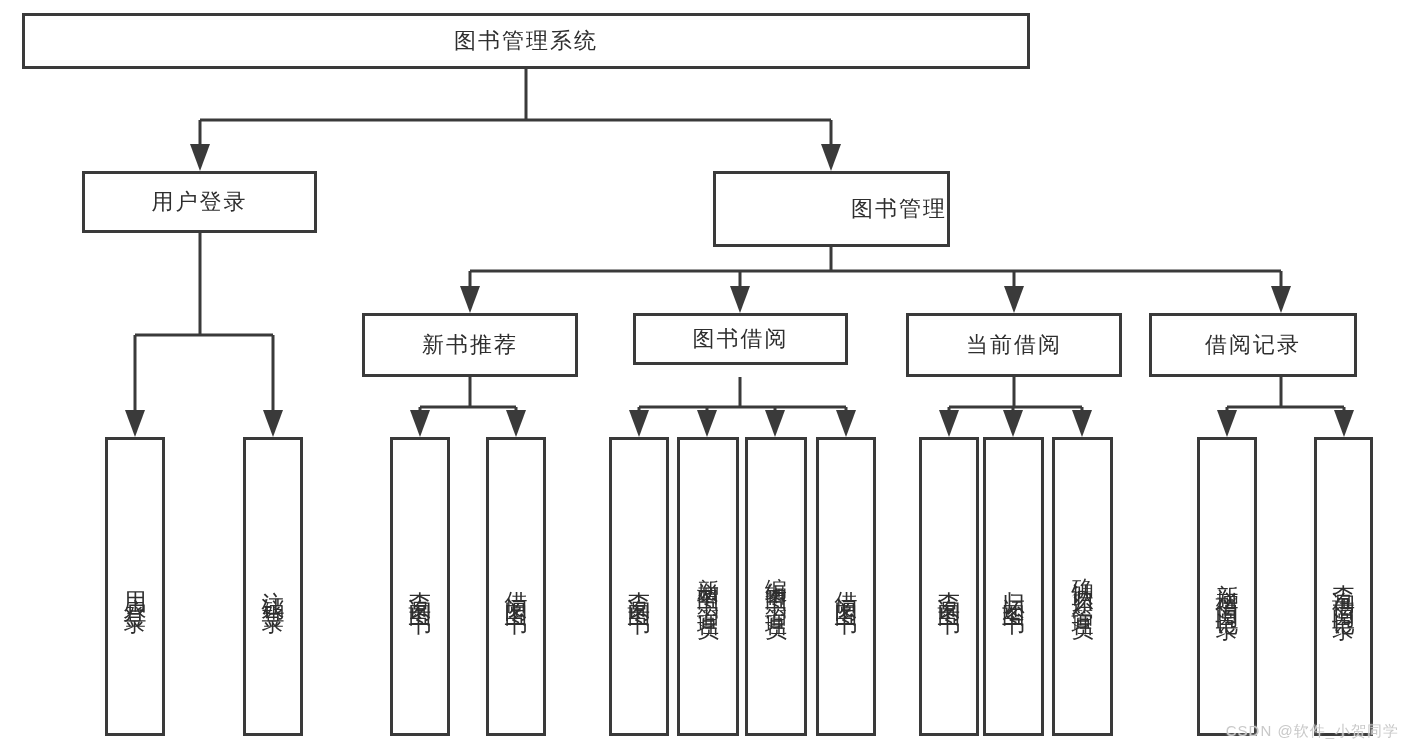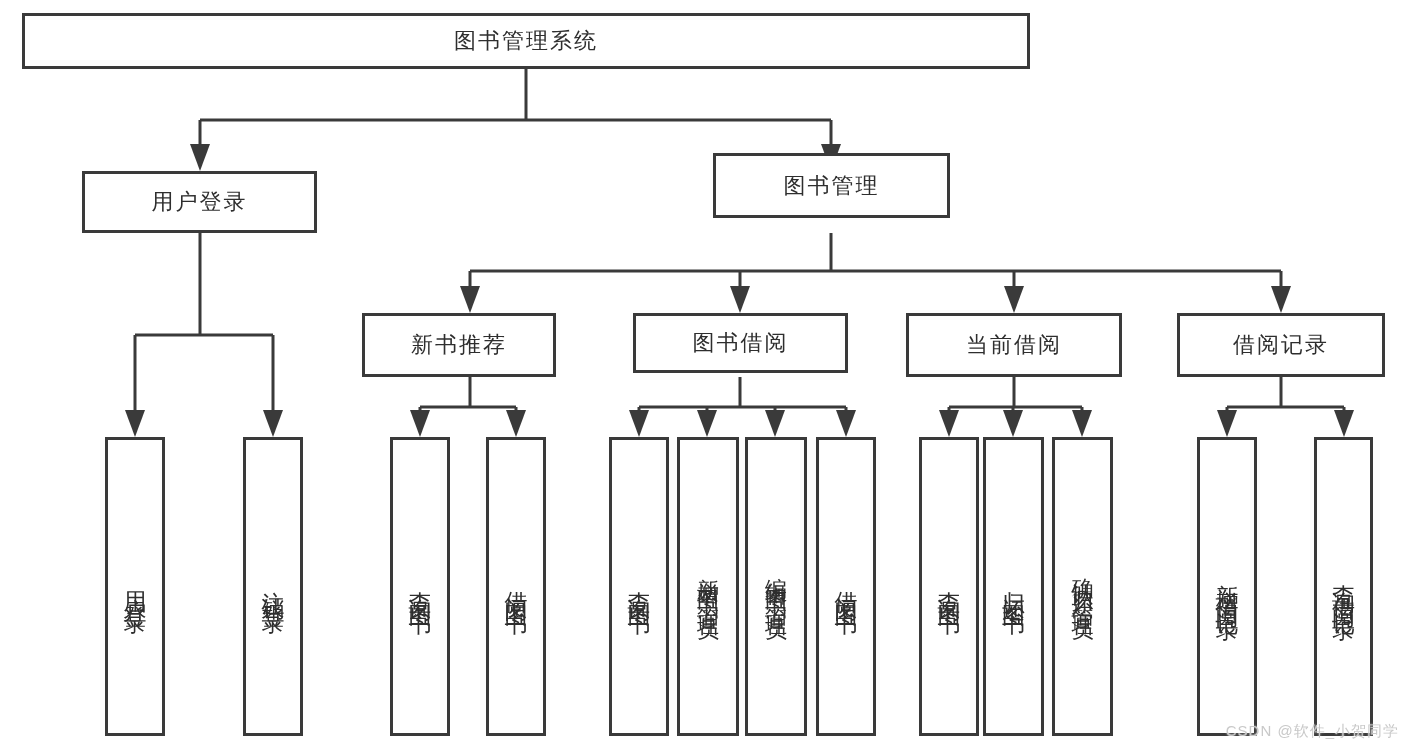--- a/index.html
+++ b/index.html
@@ -106,34 +106,34 @@
     </g>
   </svg>
 
   <div class="box" style="left:22px; top:13px; width:1008px; height:56px;">
     <span class="h-label">图书管理系统</span>
   </div>
 
   <div class="box" style="left:82px; top:171px; width:235px; height:62px;">
     <span class="h-label">用户登录</span>
   </div>
-  <div class="box" style="left:713px; top:153px; width:237px; height:65px;">
+  <div class="box" style="left:713px; top:171px; width:237px; height:76px;justify-content:flex-end;">
     <span class="h-label">图书管理</span>
   </div>
 
-  <div class="box" style="left:362px; top:313px; width:194px; height:64px;">
+  <div class="box" style="left:362px; top:313px; width:216px; height:64px;">
     <span class="h-label">新书推荐</span>
   </div>
-  <div class="box" style="left:633px; top:313px; width:215px; height:60px;">
+  <div class="box" style="left:633px; top:313px; width:215px; height:52px;">
     <span class="h-label">图书借阅</span>
   </div>
   <div class="box" style="left:906px; top:313px; width:216px; height:64px;justify-content:center;">
     <span class="h-label">当前借阅</span>
   </div>
-  <div class="box" style="left:1177px; top:313px; width:208px; height:64px;">
+  <div class="box" style="left:1149px; top:313px; width:208px; height:64px;">
     <span class="h-label">借阅记录</span>
   </div>
 
   <div class="box" style="left:105px; top:437px; width:60px; height:299px;">
     <span class="v-label">用户登录</span>
   </div>
   <div class="box" style="left:243px; top:437px; width:60px; height:299px;">
     <span class="v-label">注销登录</span>
   </div>
 

